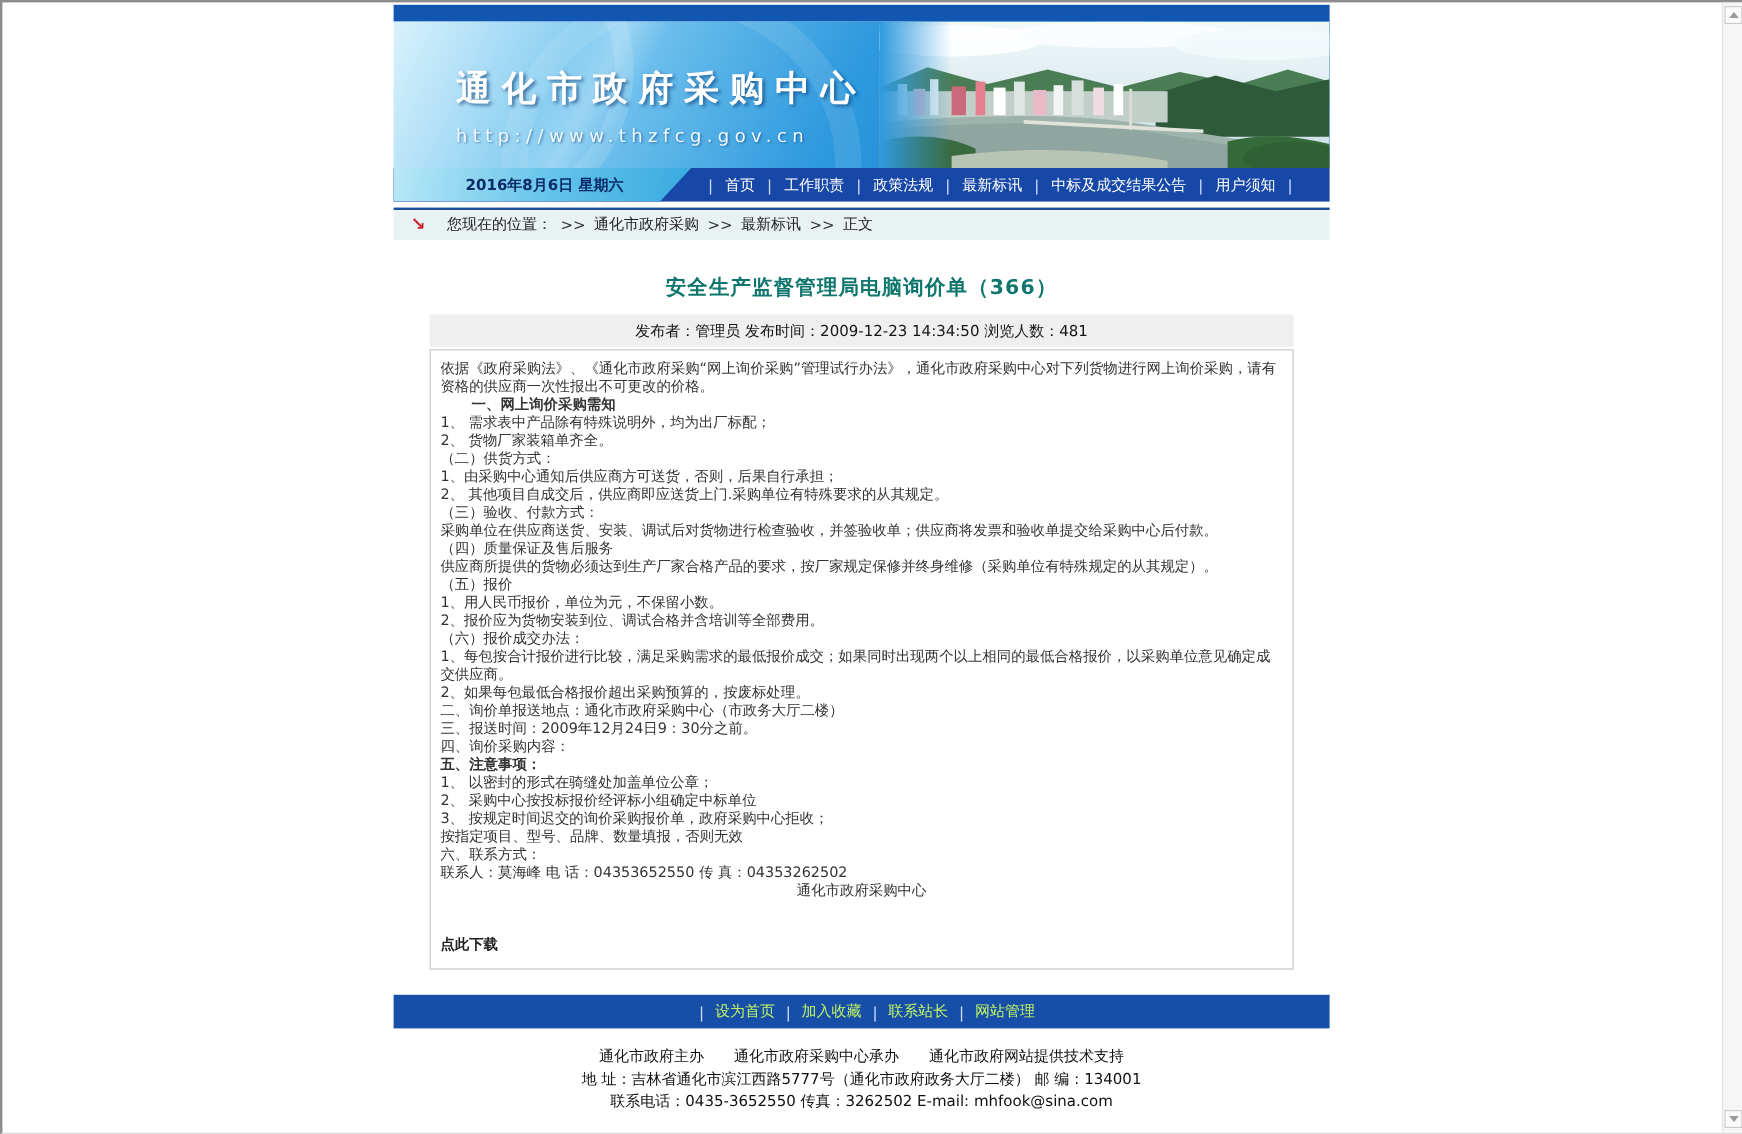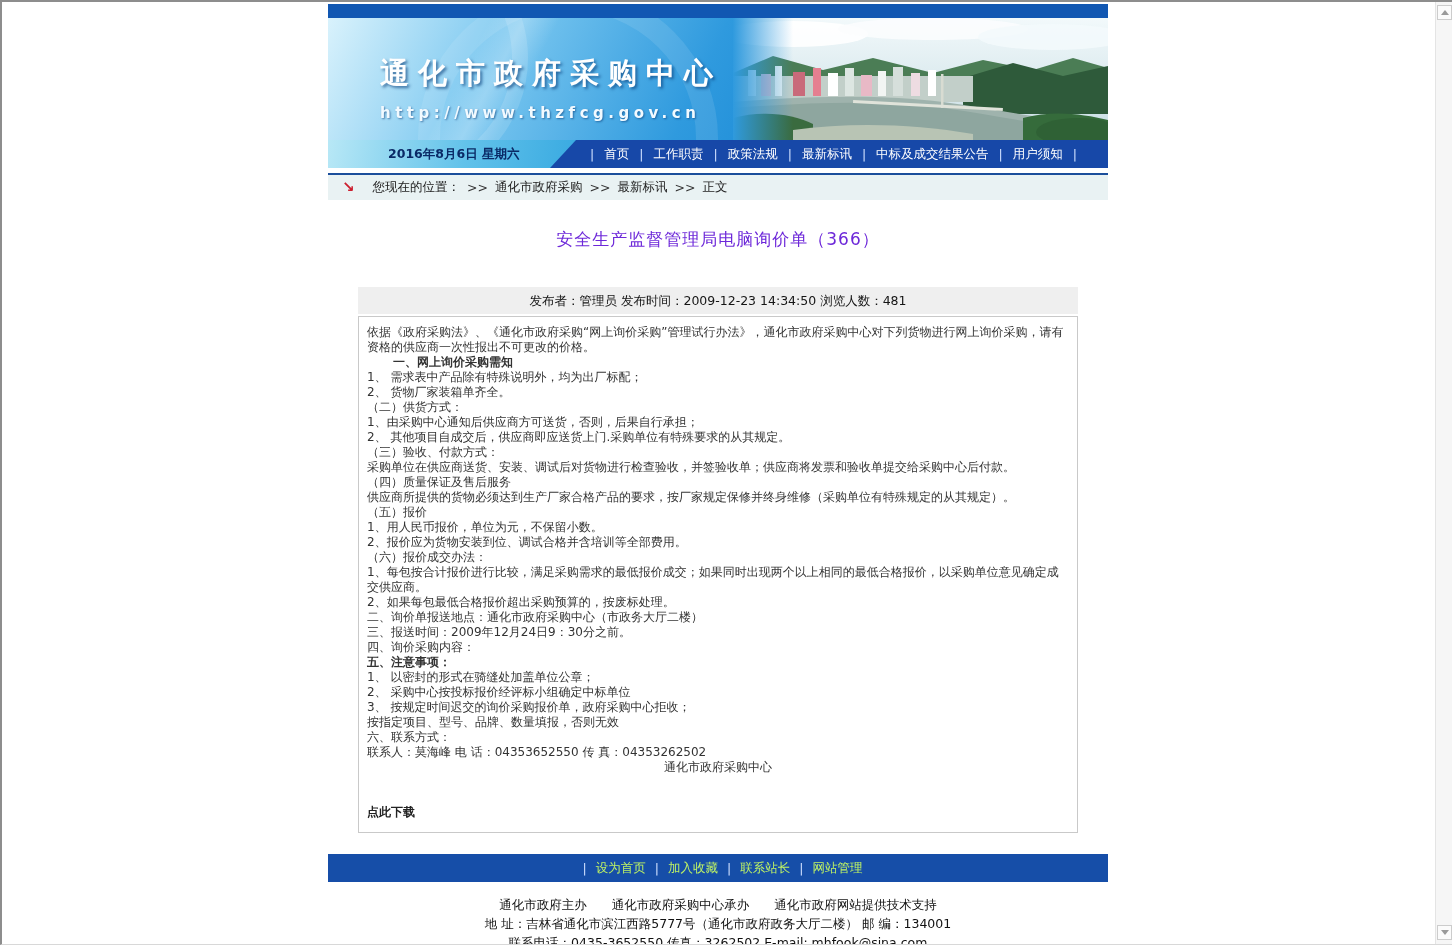--- a/index.html
+++ b/index.html
@@ -26,43 +26,43 @@
   
   .banner{ position:relative; height:122px; overflow:hidden;
     background:linear-gradient(115deg,#d9f2fc 0%,#7cc8f0 22%,#2f9ade 48%,#1284d4 70%,#0d78cb 100%); }
   .arc1{ position:absolute; left:-60px; top:-90px; width:260px; height:260px; border:16px solid rgba(255,255,255,.14); border-radius:50%; }
   .arc2{ position:absolute; left:90px; top:-30px; width:300px; height:300px; border:22px solid rgba(255,255,255,.10); border-radius:50%; }
   .streak{ position:absolute; left:120px; top:-20px; width:70px; height:200px; background:linear-gradient(90deg,rgba(255,255,255,0),rgba(255,255,255,.25),rgba(255,255,255,0)); transform:skewX(-28deg); }
   .banner-photo{ position:absolute; right:0; top:0; width:375px; height:122px; }
   .photo-fade{ position:absolute; right:315px; top:0; width:60px; height:122px; background:linear-gradient(90deg,rgba(47,154,222,1),rgba(47,154,222,0)); }
   .banner-text{ position:absolute; left:52px; top:36px; }
   .site-title{ color:#fff; font-size:29px; font-weight:bold; letter-spacing:9px; text-shadow:2px 2px 3px rgba(8,60,120,.65); white-space:nowrap; }
-  .site-url{ margin-top:10px; color:#f2faff; font-size:15px; font-weight:bold; letter-spacing:4.5px; text-shadow:1px 1px 2px rgba(8,60,120,.6); white-space:nowrap; }
+  .site-url{ margin-top:10px; color:#f2faff; font-size:15px; font-weight:normal; letter-spacing:4.5px; text-shadow:1px 1px 2px rgba(8,60,120,.6); white-space:nowrap; }
 
   
   .datebar{ position:relative; height:28px; background:#1748a8; }
   .date-wedge{ position:absolute; left:0; top:0; width:248px; height:28px;
     background:linear-gradient(100deg,#b8e8f6,#62c2ea 55%,#39aae1);
     clip-path:polygon(0 0,100% 0,calc(100% - 26px) 100%,0 100%); }
   .date-text{ line-height:28px; padding-left:60px; color:#0a2a66; font-size:12.5px; font-weight:bold; }
   .nav{ position:absolute; left:252px; top:0; height:28px; display:flex; align-items:center; color:#fff; font-size:12.5px; white-space:nowrap; }
   .nav a{ color:#fff; text-decoration:none; cursor:pointer; }
   .nav-sep{ margin:0 10px; color:#cfe0ff; }
 
   
   .breadcrumb{ margin-top:5px; height:27px; border-top:2px solid #1b4e9b; background:#e9f2f3; display:flex; align-items:center; font-size:12.5px; color:#222; padding-left:14px; }
   .loc-arrow{ color:#cc2030; font-weight:bold; font-size:15px; margin-right:18px; line-height:1; }
   .crumbs{ display:flex; align-items:center; }
   .crumbs a{ color:#222; text-decoration:none; cursor:pointer; }
   .bc-sep{ margin:0 7px; color:#333; }
   .crumbs .bc-sep:first-child{ margin-left:7px; }
 
   
-  .article-title{ margin-top:28px; text-align:center; color:#6d28d9; font-size:17px; font-weight:normal; letter-spacing:1px; }
-  .meta-bar{ width:720px; margin:36px auto 2px; background:#efefef; height:27px; line-height:27px; text-align:center; font-size:12.5px; color:#151515; }
+  .article-title{ margin-top:28px; text-align:center; color:#0f766e; font-size:17px; font-weight:bold; letter-spacing:1px; }
+  .meta-bar{ width:720px; margin:11px auto 2px; background:#efefef; height:27px; line-height:27px; text-align:center; font-size:12.5px; color:#151515; }
   .content-box{ width:720px; margin:0 auto; border:1px solid #c9c9c9; background:#fff; padding:8px 8px 12px; font-size:12px; line-height:15px; color:#333; min-height:489px; }
   .line{ min-height:15px; }
   .line.bold{ font-weight:bold; }
   .line.indent{ padding-left:26px; }
   .line.center{ text-align:center; }
   .download{ display:inline-block; margin-top:15px; color:#222; text-decoration:none; cursor:pointer;font-weight:bold; }
 
   
   .footer-bar{ margin-top:21px; height:28px; background:#164ea8; color:#fff; display:flex; align-items:center; justify-content:center; font-size:12.5px; }
   .footer-bar a{ color:#bef264; text-decoration:none; cursor:pointer; }

